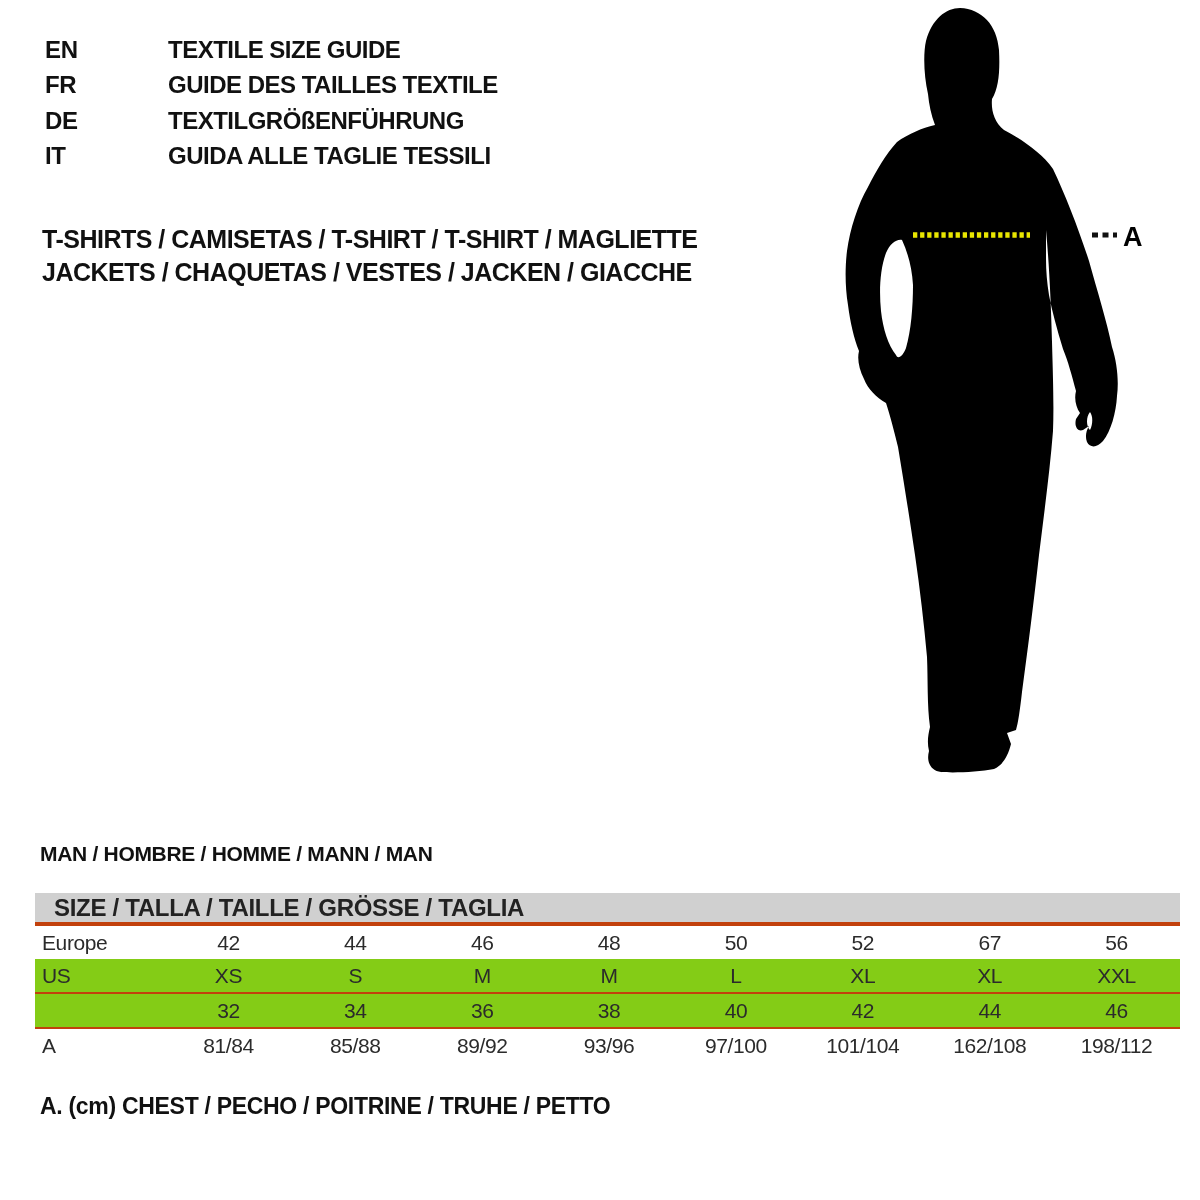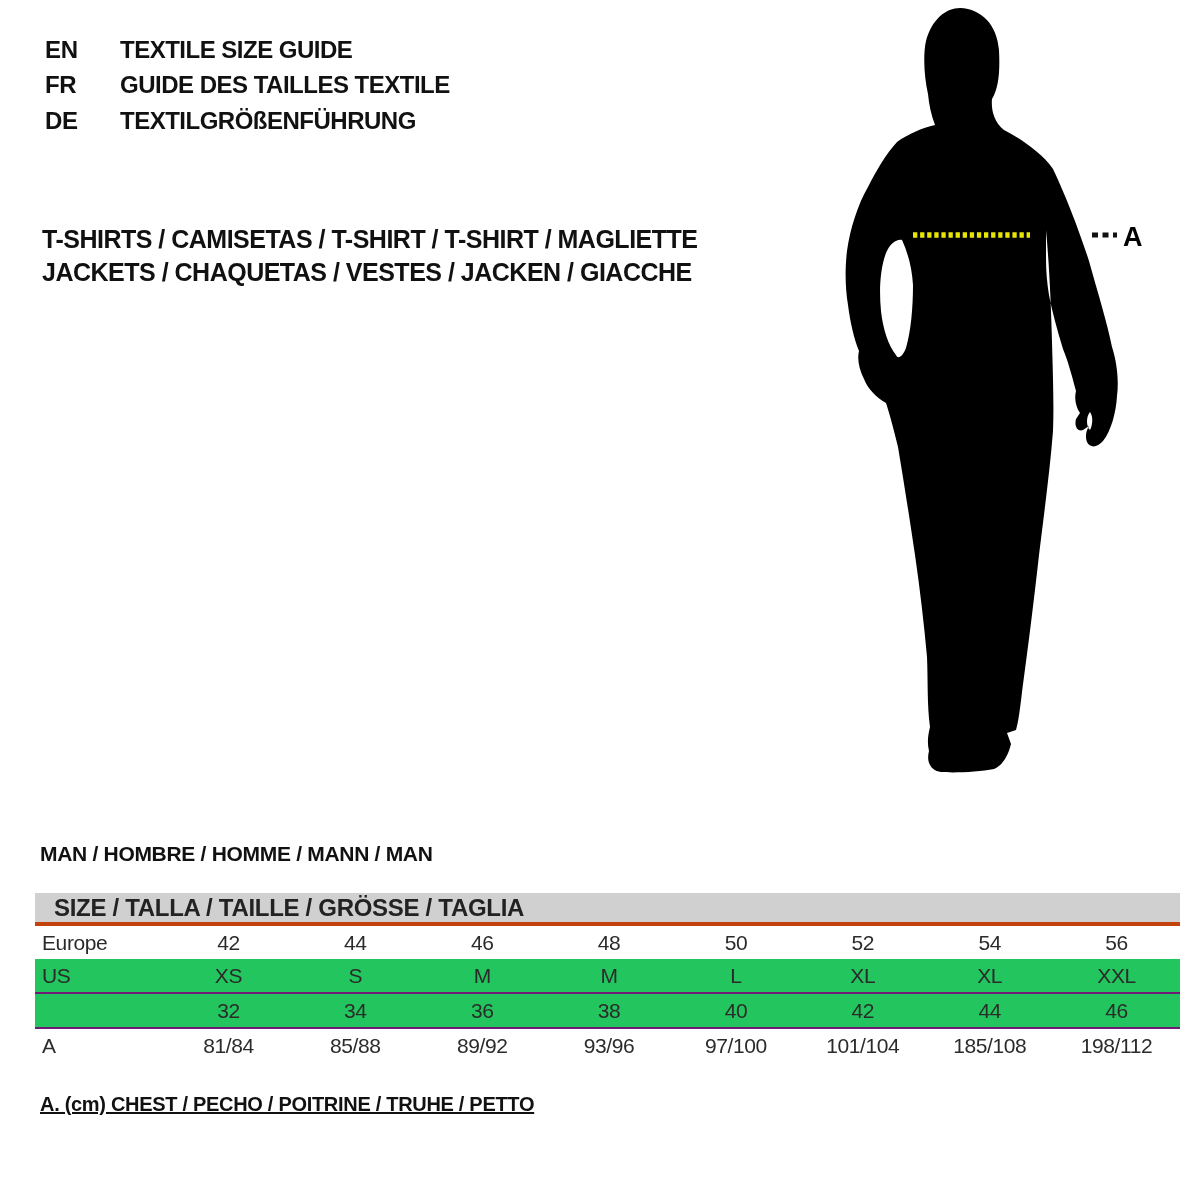--- a/index.html
+++ b/index.html
@@ -8,21 +8,21 @@
     background:#ffffff;
     font-family:"Liberation Sans","DejaVu Sans",sans-serif;
     color:#111;
     position:relative;
     overflow:hidden;
   }
   .abs{position:absolute;}
 
   
   .lang-block{left:45px;top:32px;}
-  .lang-row{display:flex;line-height:35.4px;}
+  .lang-row{display:flex;line-height:35.4px;gap:48px;}
   .lang-code{width:75px;font-weight:700;font-size:24px;letter-spacing:-0.3px;}
   .lang-label{font-weight:700;font-size:24px;letter-spacing:-0.5px;white-space:nowrap;}
 
   
   .categories{left:42px;top:223px;}
   .category-line{font-weight:700;font-size:25px;letter-spacing:-0.5px;line-height:33px;white-space:nowrap;}
 
   
   .figure-wrap{left:820px;top:0px;width:360px;height:790px;}
   .figure-wrap svg{display:block;width:100%;height:100%;}
@@ -39,42 +39,46 @@
     font-weight:700;font-size:24px;letter-spacing:-0.3px;
     padding-left:19px;color:#222;
   }
   .t-row{
     display:grid;grid-template-columns:130px repeat(8,1fr);
     height:33px;line-height:33px;font-size:21px;letter-spacing:-0.4px;color:#2b2b2b;
   }
   .t-row .t-label{text-align:left;padding-left:7px;}
   .t-row .t-cell{text-align:center;}
   .row-white{background:#ffffff;}
-  .row-gray{background:#22c55e;border-bottom:2px solid #701a75;}
-
-  
-  .footnote{left:40px;top:1093px;font-weight:700;font-size:20px;letter-spacing:-0.3px;text-decoration:underline;}
+  .row-gray{background:#84cc16;border-bottom:2px solid #c2410c;}
+
+  
+  .footnote{left:40px;top:1093px;font-weight:700;font-size:23px;letter-spacing:-0.3px;}
 </style>
 </head>
 <body>
 
 <div>
 
   <div class="abs lang-block">
     <div class="lang-row">
       <span class="lang-code">EN</span>
       <span class="lang-label">TEXTILE SIZE GUIDE</span>
     </div>
     <div class="lang-row">
       <span class="lang-code">FR</span>
       <span class="lang-label">GUIDE DES TAILLES TEXTILE</span>
     </div>
     <div class="lang-row">
       <span class="lang-code">DE</span>
       <span class="lang-label">TEXTILGRÖßENFÜHRUNG</span>
+    </div>
+    <div class="lang-row">
+      <span class="lang-code">IT</span>
+      <span class="lang-label">GUIDA ALLE TAGLIE TESSILI</span>
     </div>
   </div>
 
   <div class="abs categories">
     <div class="category-line">T-SHIRTS / CAMISETAS / T-SHIRT / T-SHIRT / MAGLIETTE</div>
     <div class="category-line">JACKETS / CHAQUETAS / VESTES / JACKEN / GIACCHE</div>
   </div>
 
   <div class="abs figure-wrap">
     <svg viewBox="0 0 360 790" xmlns="http://www.w3.org/2000/svg">
@@ -147,21 +151,21 @@
     <div class="table-header">SIZE / TALLA / TAILLE / GRÖSSE / TAGLIA</div>
 
     <div class="t-row row-white">
       <div class="t-label">Europe</div>
       <div class="t-cell">42</div>
       <div class="t-cell">44</div>
       <div class="t-cell">46</div>
       <div class="t-cell">48</div>
       <div class="t-cell">50</div>
       <div class="t-cell">52</div>
-      <div class="t-cell">54</div>
+      <div class="t-cell">67</div>
       <div class="t-cell">56</div>
     </div>
 
     <div class="t-row row-gray">
       <div class="t-label">US</div>
       <div class="t-cell">XS</div>
       <div class="t-cell">S</div>
       <div class="t-cell">M</div>
       <div class="t-cell">M</div>
       <div class="t-cell">L</div>
@@ -183,20 +187,20 @@
     </div>
 
     <div class="t-row row-white">
       <div class="t-label">A</div>
       <div class="t-cell">81/84</div>
       <div class="t-cell">85/88</div>
       <div class="t-cell">89/92</div>
       <div class="t-cell">93/96</div>
       <div class="t-cell">97/100</div>
       <div class="t-cell">101/104</div>
-      <div class="t-cell">185/108</div>
+      <div class="t-cell">162/108</div>
       <div class="t-cell">198/112</div>
     </div>
   </div>
 
   <div class="abs footnote">A. (cm) CHEST / PECHO / POITRINE / TRUHE / PETTO</div>
 
 </div>
 
 </body></html>

